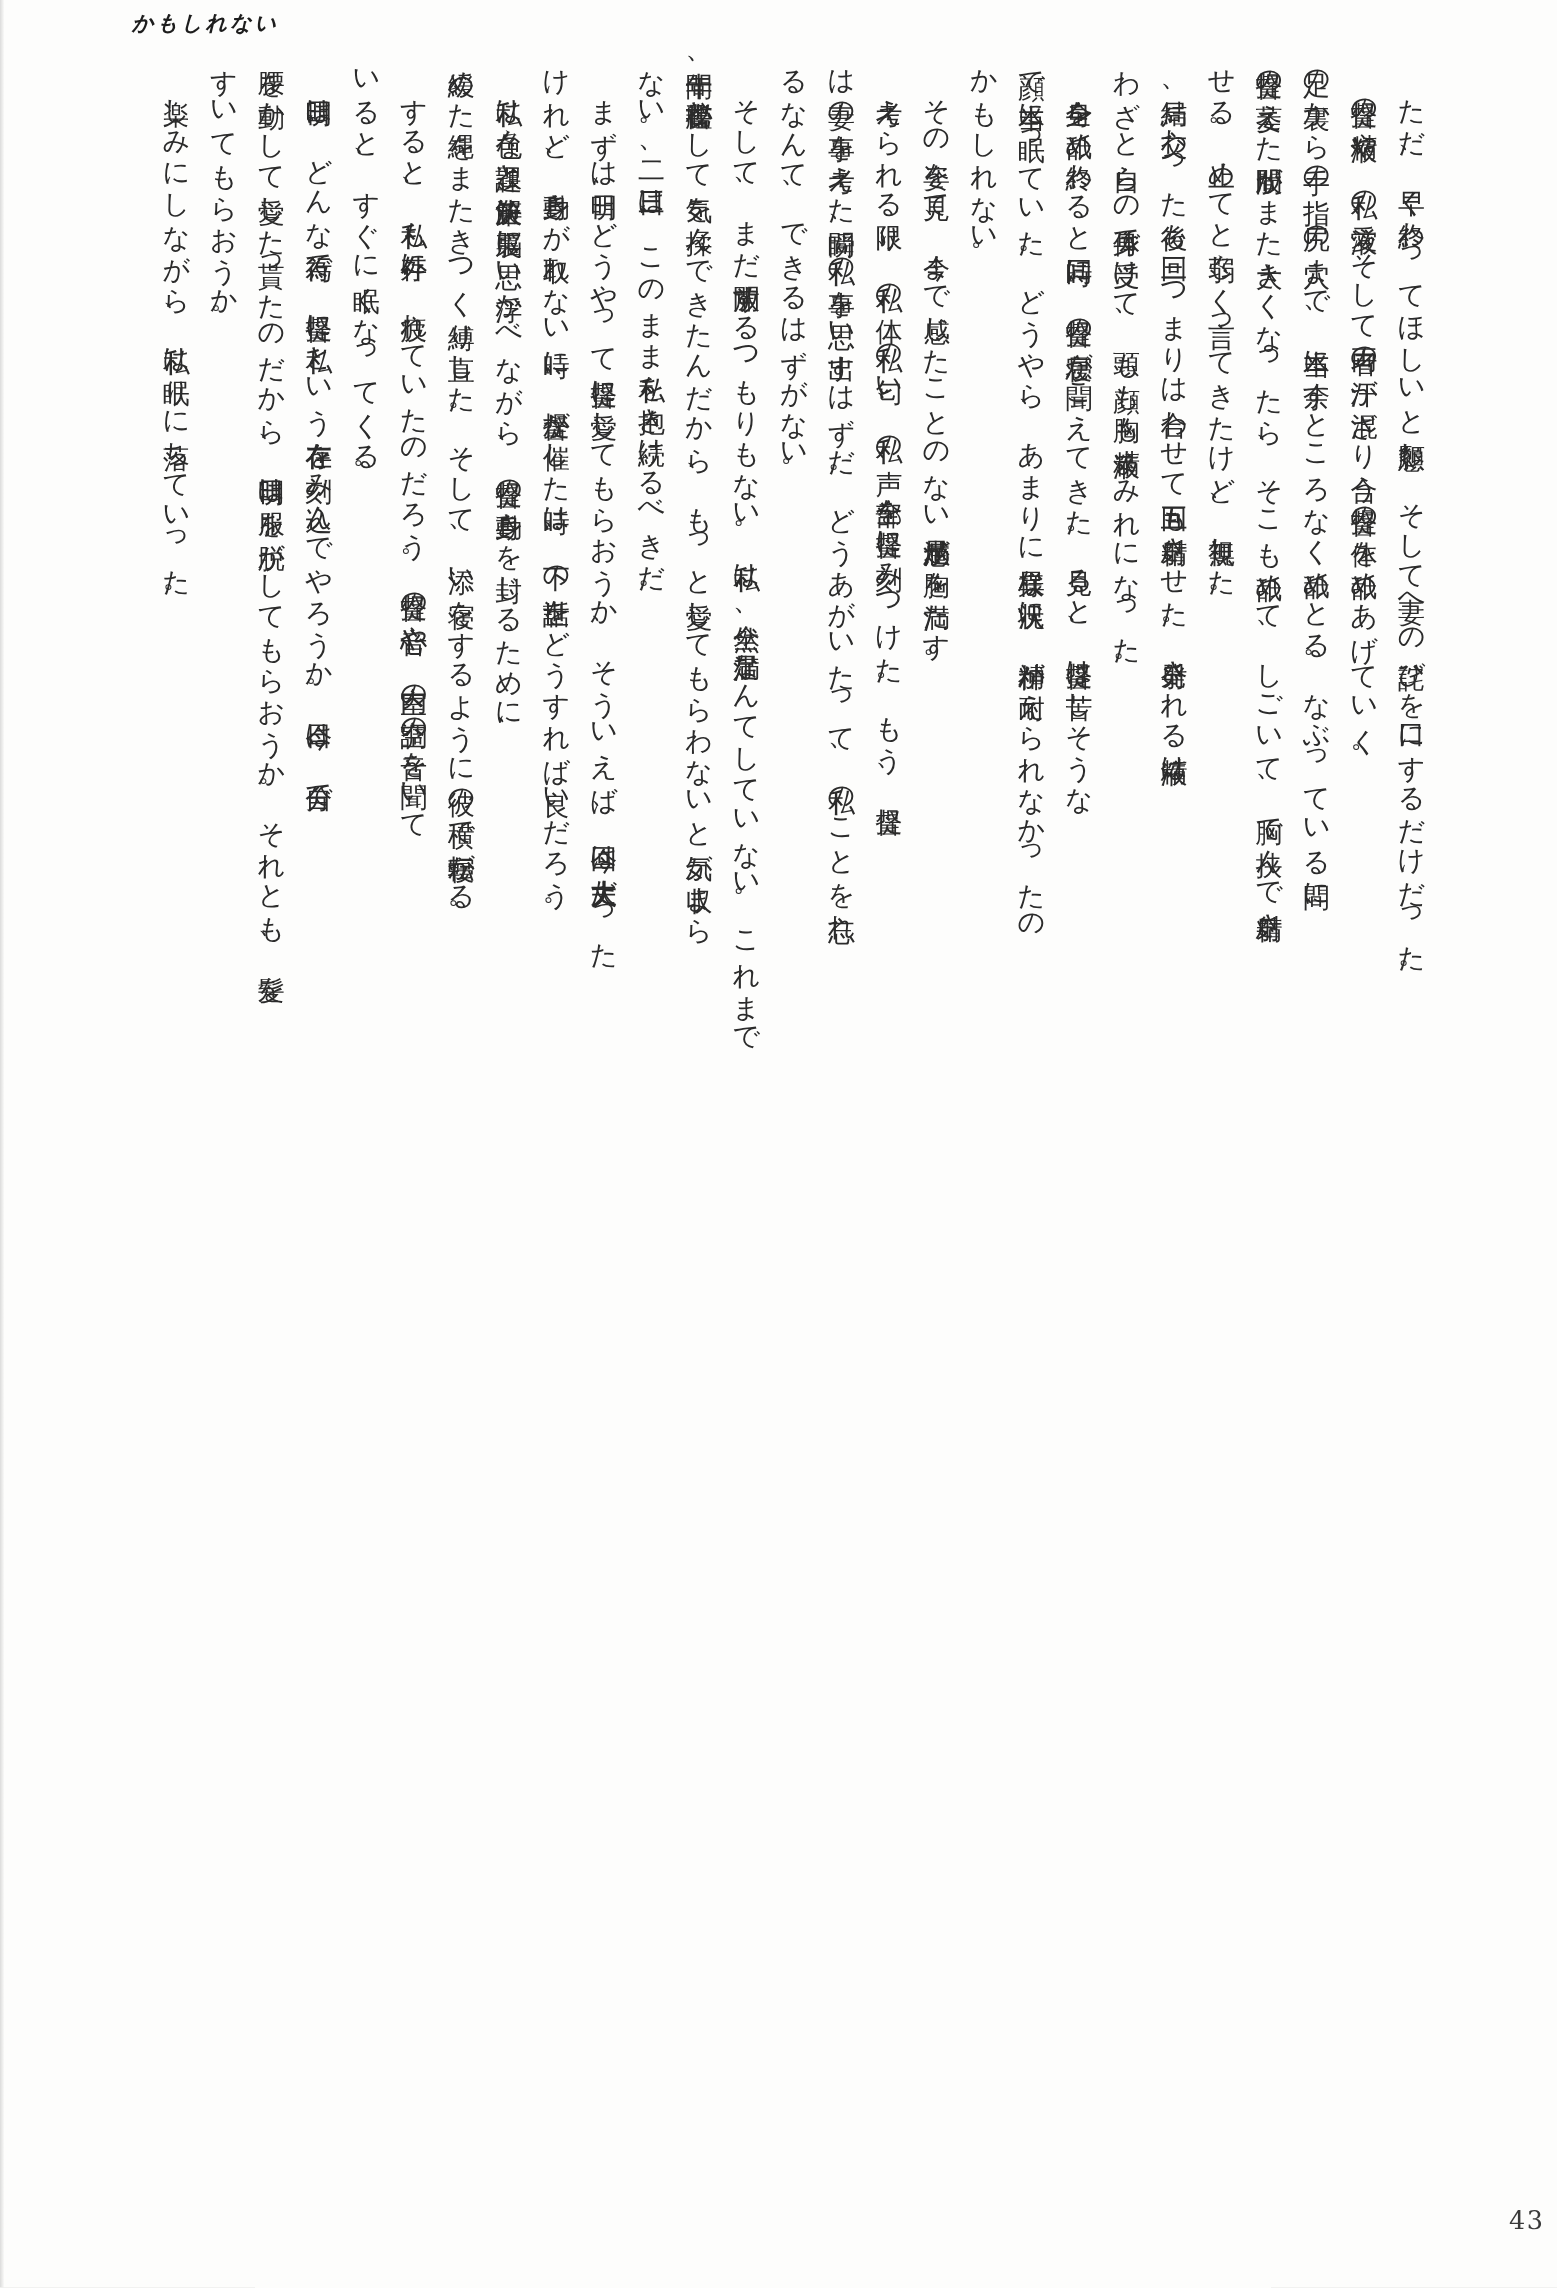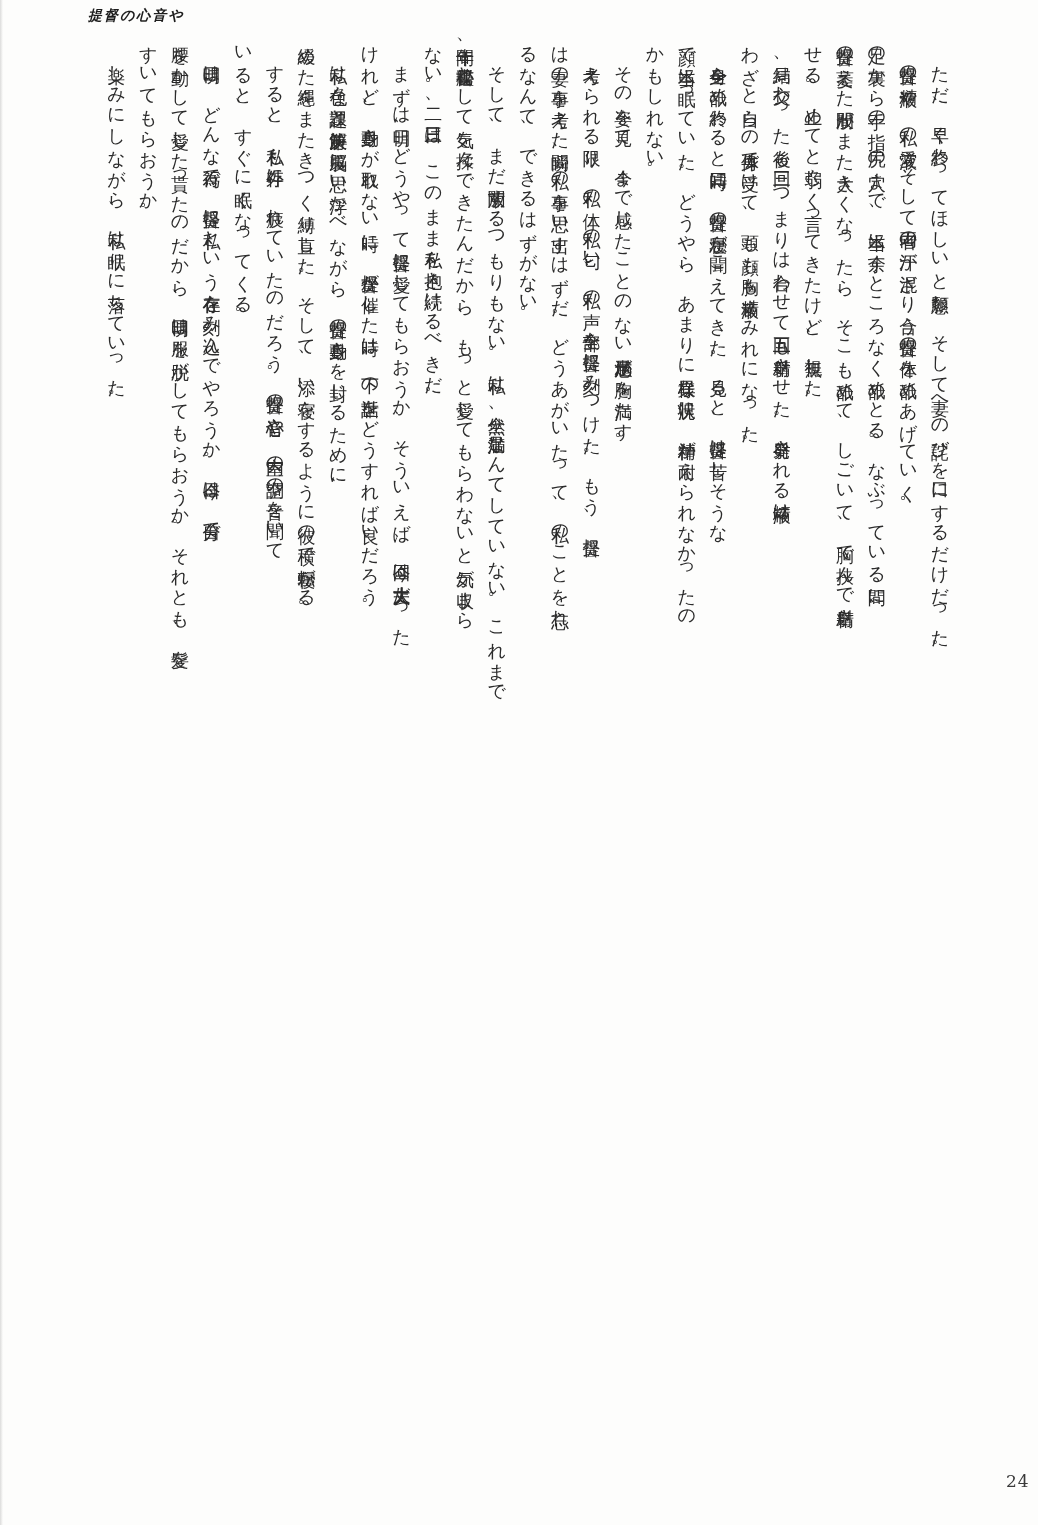--- a/index.html
+++ b/index.html
@@ -63,21 +63,21 @@
     letter-spacing: 1px;
     white-space: nowrap;
   }
 </style>
 </head>
 <body>
 
 <div class="page">
   <div class="scan-edge-left"></div>
 
-  <div class="header-title">提督の心音や</div>
+  <div class="header-title">かもしれない</div>
 
   <div class="vtext" id="text-block">
       <p class="vline indent">ただ、早く終わってほしいと懇願し、そして妻への詫びを口にするだけだった。</p>
       <p class="vline indent">提督の精液や、私の愛液、そして両者の汗が混ざり合う提督の体を舐めあげていく。</p>
       <p class="vline">足の裏から手の指、尻の穴まで、本当に余すところなく舐めとる。なぶっている間に、</p>
       <p class="vline">提督の萎えた股間がまた大きくなったら、そこも舐めて、しごいて、胸で挟んで射精さ</p>
       <p class="vline">せる。止めてと弱々しく言ってきたけど、無視した。</p>
       <p class="vline indent">結局、交わった後も三回、つまりは合わせて五回も射精させた。発射される精液は、</p>
       <p class="vline">わざと自らの身体で受けて、頭も顔も胸も精液まみれになった。</p>
       <p class="vline indent">全身を舐め終わると同時に、提督の寝息が聞こえてきた。見ると、提督は苦しそうな</p>
@@ -95,14 +95,14 @@
       <p class="vline indent">私は色々な課題と解決策を脳裏に思い浮かべながら、提督の身動きを封じるために、</p>
       <p class="vline">緩めた縄をまたきつく縛り直した。そして、添い寝をするように彼の横で寝転がる。</p>
       <p class="vline indent">すると、私も存外に、疲れていたのだろう。提督の心音や、室内の空調の音を聞いて</p>
       <p class="vline">いると、すぐに眠くなってくる。</p>
       <p class="vline indent">明日は、どんな行為で、提督に私という存在を刻み込んでやろうか。今日は、自分で</p>
       <p class="vline">腰を動かして愛した貰ったのだから、明日は服を脱がしてもらおうか。それとも、髪を</p>
       <p class="vline">すいてもらおうか。</p>
       <p class="vline indent">楽しみにしながら、私は眠りに落ちていった。</p>
     </div>
 
-  <div class="page-number">24</div>
+  <div class="page-number">43</div>
 </div>
 
 </body></html>

